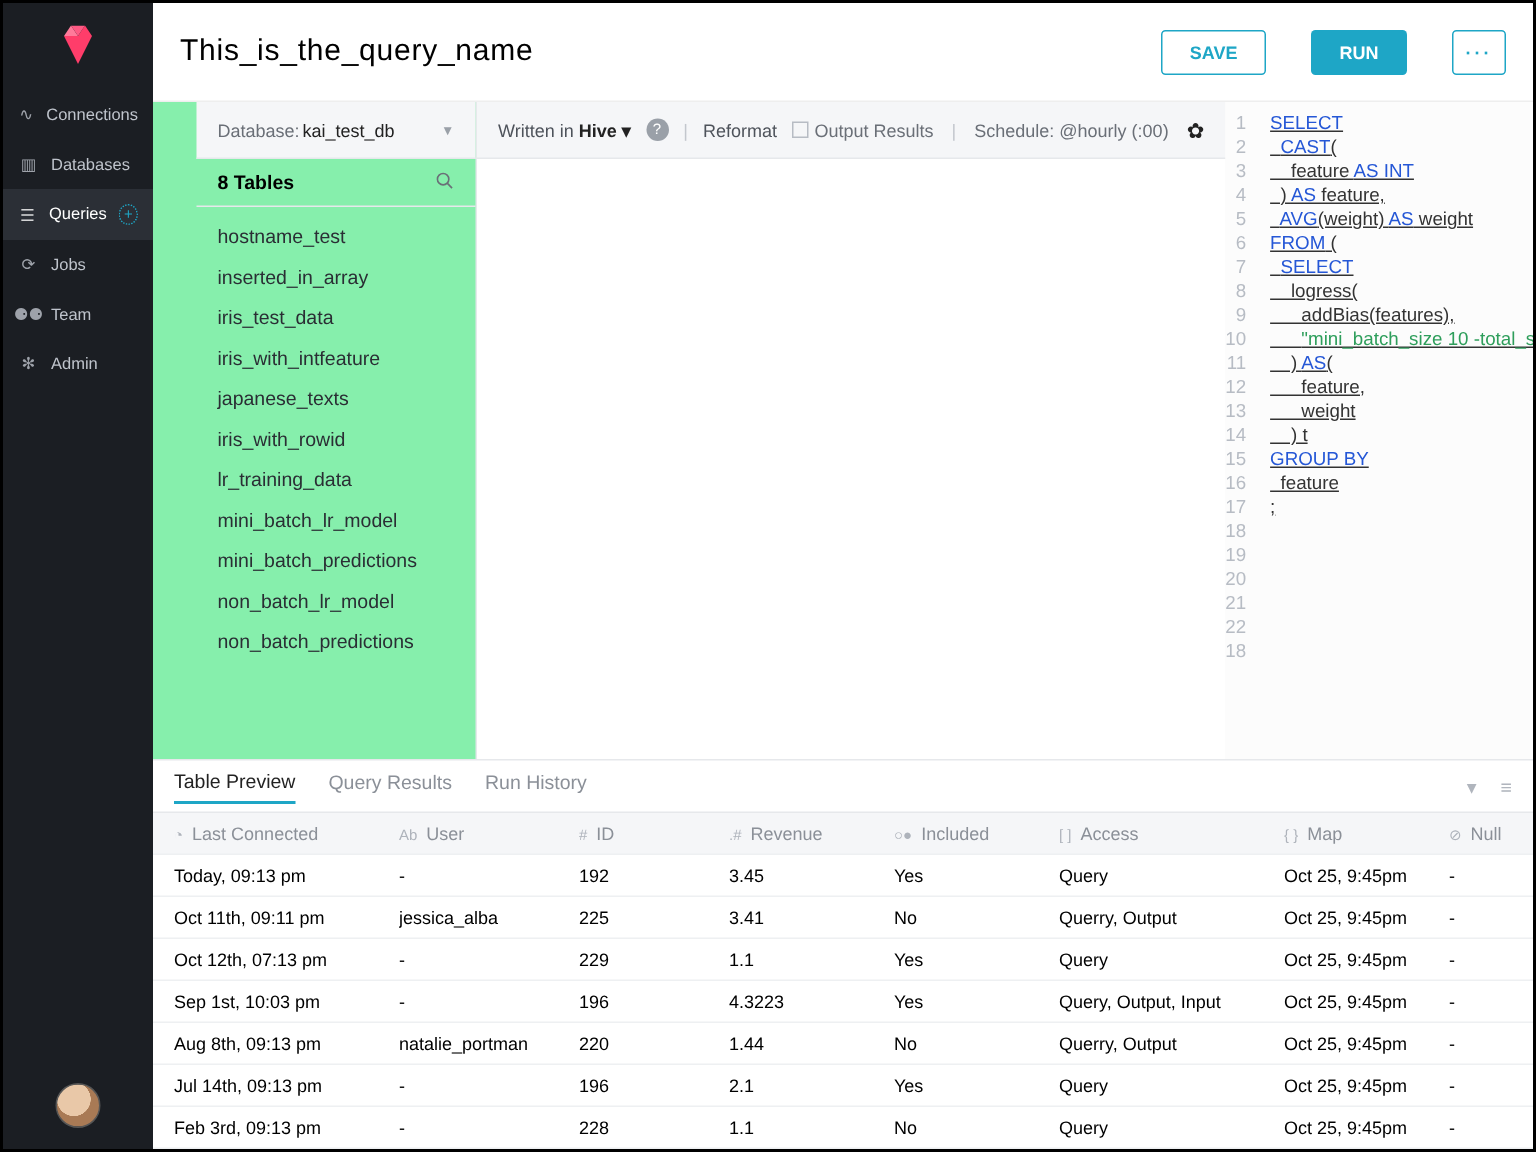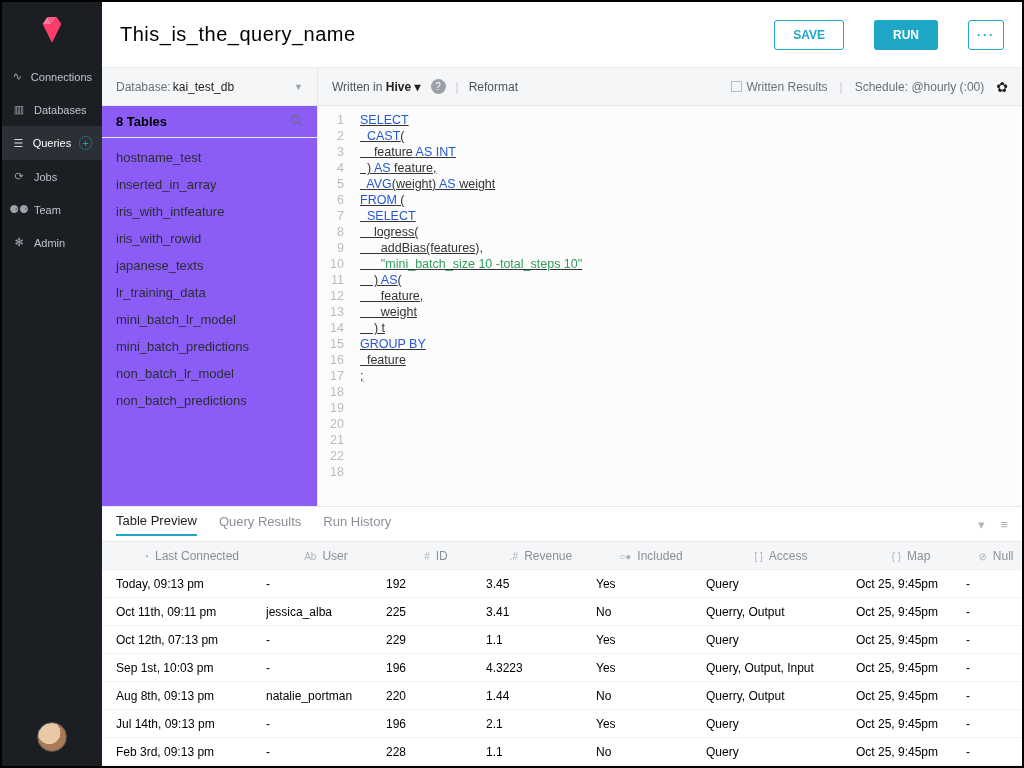--- a/index.html
+++ b/index.html
@@ -20,29 +20,29 @@
 .main { flex: 1; display: flex; flex-direction: column; min-width: 0; }
 .header { height: 66px; display: flex; align-items: center; padding: 0 18px; border-bottom: 1px solid #eee; }
 .qname { font-size: 20px; font-weight: 500; letter-spacing: .5px; }
 .header-actions { margin-left: auto; display: flex; gap: 10px; }
 .btn { height: 30px; border-radius: 3px; font-size: 12px; font-weight: 600; padding: 0 18px; display: inline-flex; align-items: center; cursor: pointer; border: 1px solid transparent; margin-left: 20px; }
 .btn-save { border-color: #1ea6c6; color: #1ea6c6; background: #fff; }
 .btn-run { background: #1ea6c6; color: #fff; }
 .btn-more { border-color: #1ea6c6; color: #1ea6c6; background: #fff; padding: 0 8px; letter-spacing: 2px; }
 
 .workspace { flex: 1; display: flex; min-height: 0; }
-.tables-pane { width: 216px; border-right: 1px solid #e6e8eb; display: flex; flex-direction: column; background: #8b5cf6; }
+.tables-pane { width: 216px; border-right: 1px solid #e6e8eb; display: flex; flex-direction: column; background: #86efac; padding-left: 29px; }
 .db-row { height: 38px; display: flex; align-items: center; padding: 0 14px; background: #f5f6f8; font-size: 12px; color: #6a6f77; border-bottom: 1px solid #e6e8eb; }
 .db-row .car { margin-left: auto; color: #9aa0a8; font-size: 9px; }
 .tbl-head { height: 32px; display: flex; align-items: center; padding: 0 14px; border-bottom: 1px solid #e6e8eb; font-size: 13px; font-weight: 600; }
 .tbl-head .srch { margin-left: auto; color: #6a6f77; }
 .tbl-list { flex: 1; overflow: hidden; padding: 6px 0; }
 .tbl-item { padding: 6px 14px; font-size: 13px; color: #2a2e34; cursor: pointer; white-space: nowrap; }
 
-.editor-pane { flex: 1; display: flex; flex-direction: column; min-width: 0; }
+.editor-pane { flex: 1; display: flex; flex-direction: row; min-width: 0; }
 .editor-bar { height: 38px; background: #f5f6f8; border-bottom: 1px solid #e6e8eb; display: flex; align-items: center; padding: 0 14px; font-size: 12px; color: #4e535b; gap: 10px; }
 .editor-bar .lang strong { color: #222; }
 .editor-bar .qmark { width: 15px; height: 15px; border-radius: 50%; background: #9aa0a8; color: #fff; display: inline-flex; align-items: center; justify-content: center; font-size: 10px; }
 .editor-bar .sep { color: #c3c7cd; }
 .editor-bar .right { margin-left: auto; display: flex; align-items: center; gap: 12px; color: #6a6f77; }
 .editor-bar .chk { width: 11px; height: 11px; border: 1px solid #b7bcc4; display: inline-block; margin-right: 4px; vertical-align: -1px; }
 .gear { font-size: 14px; color: #222; }
 .code { flex: 1; display: flex; font-family: Menlo, Consolas, monospace; font-size: 12.5px; line-height: 16px; overflow: hidden; background: #fcfcfc; }
 .gutter { width: 34px; text-align: right; color: #b7bcc4; padding: 6px 8px 6px 0; background: #fcfcfc; user-select: none; }
 .gutter div { height: 16px; }
@@ -50,21 +50,21 @@
 .kw { color: #2557d6; }
 .str { color: #2e9e5b; }
 
 .bottom { border-top: 1px solid #e6e8eb; display: flex; flex-direction: column; }
 .btabs { height: 34px; display: flex; align-items: center; padding: 0 14px; gap: 22px; font-size: 13px; color: #8b9098; }
 .btab { padding-bottom: 6px; cursor: pointer; }
 .btab.active { color: #222; border-bottom: 2px solid #1ea6c6; font-weight: 500; }
 .btabs .rgt { margin-left: auto; display: flex; gap: 16px; color: #b0b5bd; }
 .grid { width: 100%; border-top: 1px solid #e6e8eb; }
 .grow { display: grid; grid-template-columns: 150px 120px 100px 110px 110px 150px 110px 60px; align-items: center; height: 28px; font-size: 12px; border-bottom: 1px solid #eef0f2; padding: 0 14px; }
-.grow.head { background: #f5f6f8; color: #8b9098; font-weight: 500; text-align: center; }
+.grow.head { background: #f5f6f8; color: #8b9098; font-weight: 500; }
 .grow.head .ico2 { font-size: 10px; margin-right: 6px; color: #aeb3bb; }
 .grow .cell { white-space: nowrap; overflow: hidden; text-overflow: ellipsis; }
 </style>
 </head>
 <body>
 
 <div class="frame">
 
   <div class="rail">
     <div class="rail-logo">
@@ -127,39 +127,40 @@
           <span class="srch">
             <svg width="13" height="13" viewBox="0 0 24 24" fill="none" stroke="#6a6f77" stroke-width="2">
                 <circle cx="10" cy="10" r="7"></circle>
                 <line x1="21" y1="21" x2="15" y2="15"></line>
               </svg>
           </span>
         </div>
         <div class="tbl-list" id="tbl-list">
             <div class="tbl-item">hostname_test</div>
             <div class="tbl-item">inserted_in_array</div>
+            <div class="tbl-item">iris_test_data</div>
             <div class="tbl-item">iris_with_intfeature</div>
+            <div class="tbl-item">japanese_texts</div>
             <div class="tbl-item">iris_with_rowid</div>
-            <div class="tbl-item">japanese_texts</div>
             <div class="tbl-item">lr_training_data</div>
             <div class="tbl-item">mini_batch_lr_model</div>
             <div class="tbl-item">mini_batch_predictions</div>
             <div class="tbl-item">non_batch_lr_model</div>
             <div class="tbl-item">non_batch_predictions</div>
           </div>
       </div>
 
       <div class="editor-pane">
         <div class="editor-bar">
           <span class="lang"><span>Written in </span><strong>Hive ▾</strong></span>
           <span class="qmark">?</span>
           <span class="sep">|</span>
           <span>Reformat</span>
           <span class="right">
-            <span><span class="chk"></span><span>Written Results</span></span>
+            <span><span class="chk"></span><span>Output Results</span></span>
             <span class="sep">|</span>
             <span>Schedule: @hourly (:00)</span>
             <span class="gear">✿</span>
           </span>
         </div>
         <div class="code">
           <div class="gutter" id="gutter">
               <div>1</div>
               <div>2</div>
               <div>3</div>

